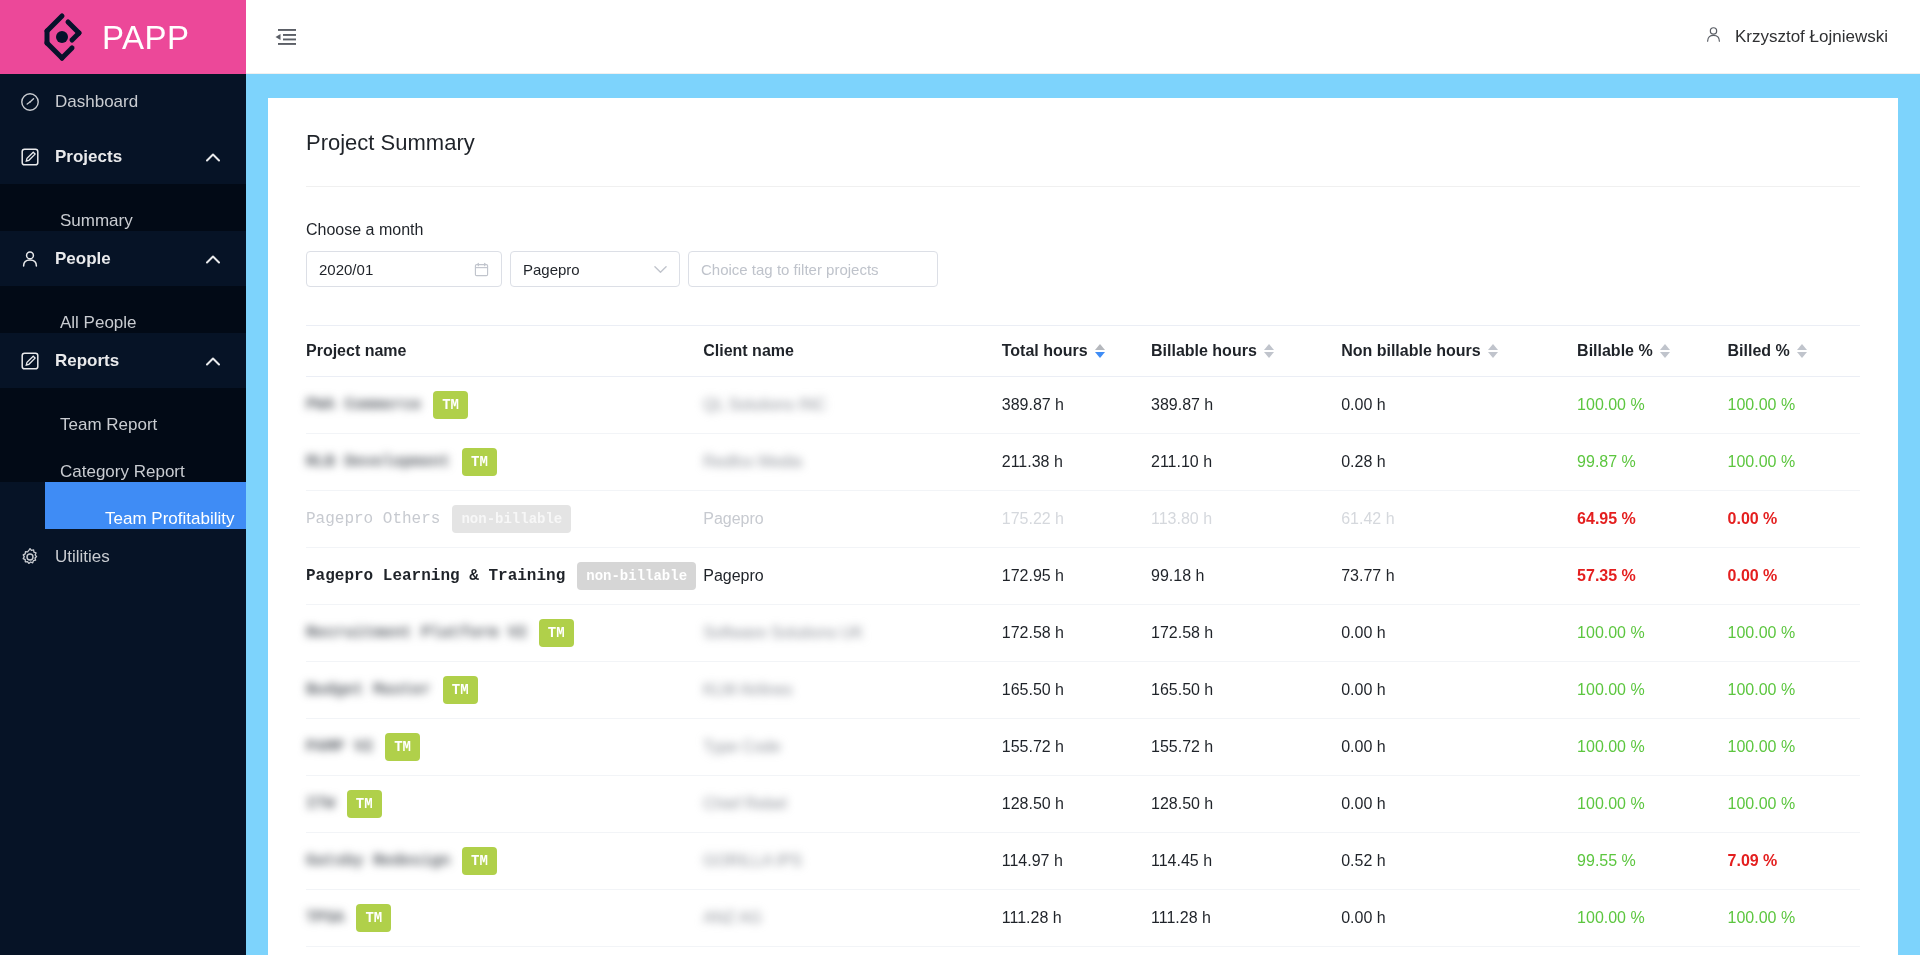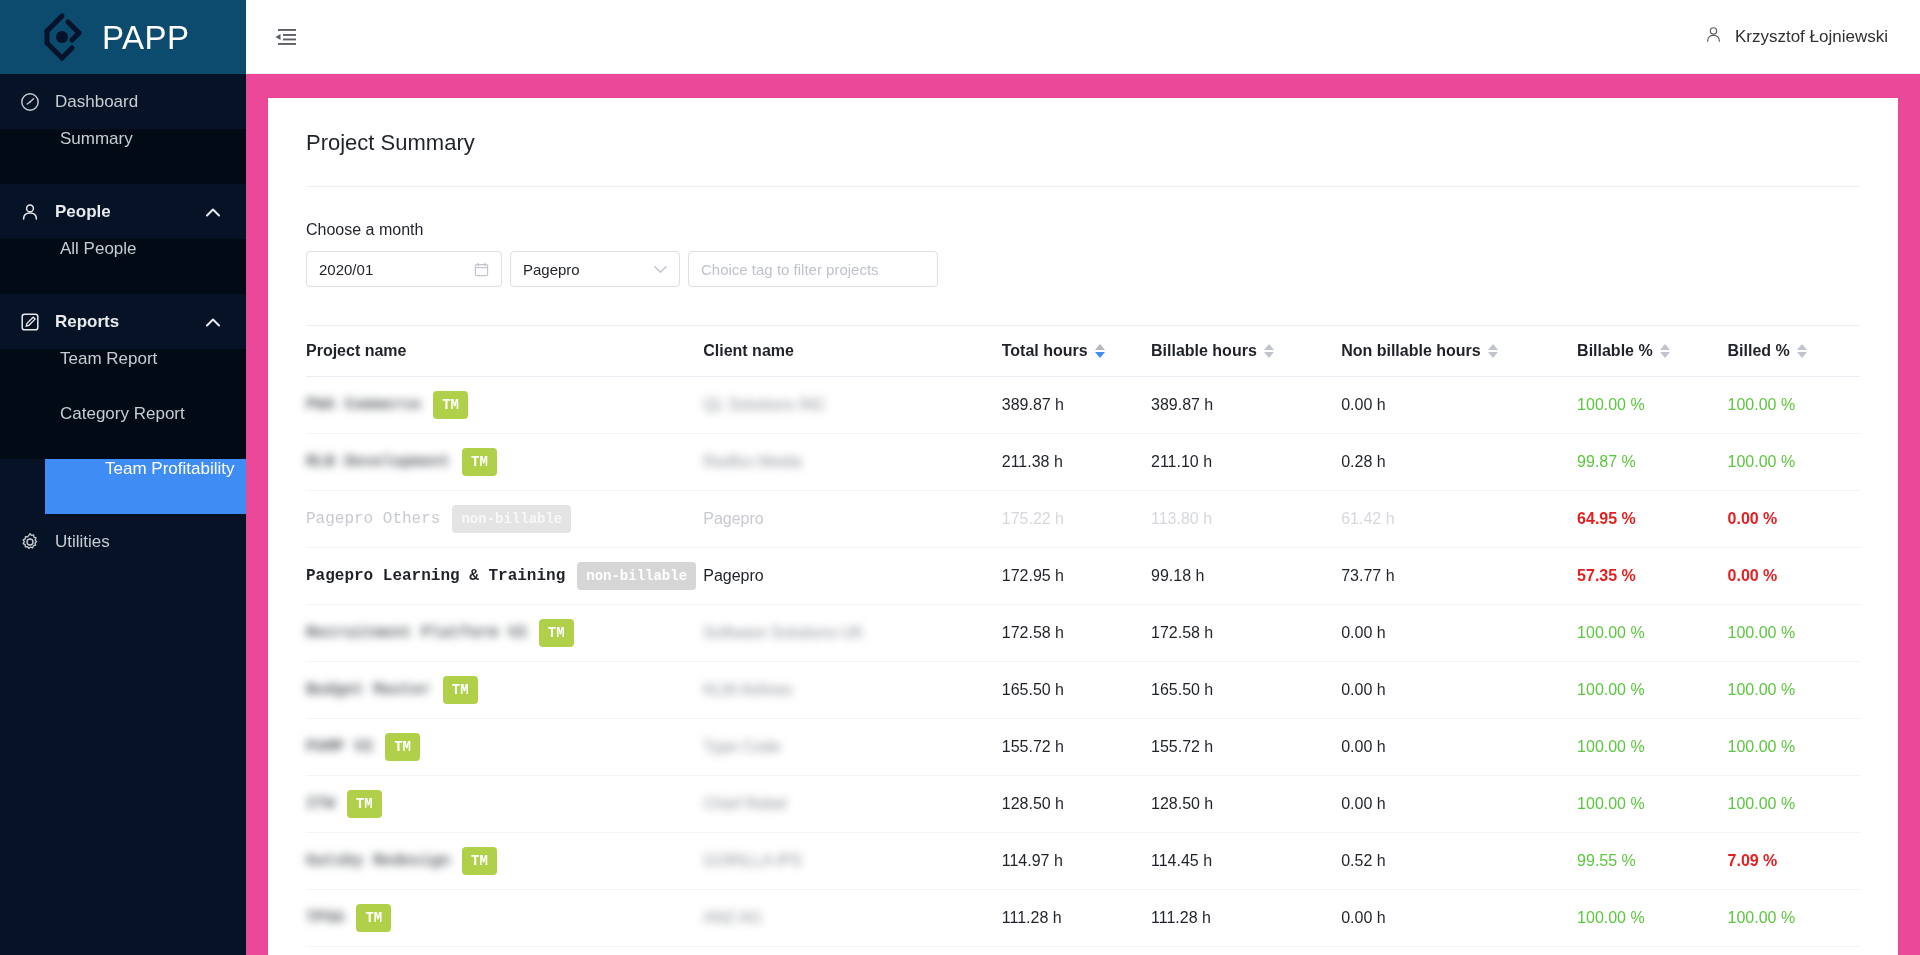--- a/index.html
+++ b/index.html
@@ -13,51 +13,51 @@
 
   
   .sidebar {
     width: 246px; min-width: 246px; height: 955px;
     background: #061326;
     display: flex; flex-direction: column;
     overflow: hidden;
   }
   .logo-area {
     height: 74px; min-height: 74px;
-    background: #0c4a6e;
+    background: #ec4899;
     display: flex; align-items: center;
     padding-left: 38px; gap: 14px;
   }
   .logo-mark { width: 50px; height: 50px; flex: 0 0 50px; display:block; }
   .logo-text {
     color: #ffffff; font-size: 33px; font-weight: 400;
     letter-spacing: 0.5px; line-height: 1;
   }
 
   .nav { flex: 1; overflow: hidden; }
   .nav-item {
     height: 55px; display: flex; align-items: center;
     padding-left: 19px; color: #c9ccd1; font-size: 17px;
     cursor: pointer; position: relative;
   }
   .nav-item .ico { width: 22px; height: 22px; margin-right: 14px; flex:0 0 22px;
                    display:flex; align-items:center; justify-content:center; }
   .nav-item.group { color: #e9eaec; font-weight: 700; }
   .nav-item .caret { margin-left: auto; margin-right: 26px; }
   .nav-sub {
-    height: 55px; display: flex; align-items: flex-start;
+    height: 47px; display: flex; align-items: flex-end;
     padding-left: 60px; color: #c9ccd1; font-size: 17px;
     background: #020a16; cursor: pointer;
   }
   .nav-sub.active { background: #3f8cf5; color: #ffffff; margin-left: 45px; }
 
   
   .main {
     flex: 1; height: 955px; display: flex; flex-direction: column;
-    background: #ec4899; overflow: hidden;
+    background: #7dd3fc; overflow: hidden;
   }
   .topbar {
     height: 74px; min-height: 74px; background: #ffffff;
     display: flex; align-items: center;
     padding: 0 26px 0 26px;
     border-bottom: 1px solid #f0f0f0;
   }
   .fold-btn { width: 26px; height: 26px; cursor: pointer; display:flex; align-items:center; justify-content:center;}
   .topbar-right {
     margin-left: auto; display: flex; align-items: center; gap: 12px;
@@ -168,20 +168,34 @@
       <span class="ico">
         <svg width="20" height="20" viewBox="0 0 20 20">
             <circle cx="10" cy="10" r="8.2" fill="none" stroke="#c9ccd1" stroke-width="1.4"></circle>
             <path d="M10 10 L13.5 6.8" stroke="#c9ccd1" stroke-width="1.4" stroke-linecap="round"></path>
             <path d="M10 10 L7.2 12" stroke="#c9ccd1" stroke-width="1.4" stroke-linecap="round"></path>
           </svg>
       </span>
       <span>Dashboard</span>
     </div>
 
+    <div class="nav-item group">
+      <span class="ico">
+        <svg width="20" height="20" viewBox="0 0 20 20">
+            <rect x="2.2" y="2.2" width="15.6" height="15.6" rx="2.4" fill="none" stroke="#e9eaec" stroke-width="1.5"></rect>
+            <path d="M13.2 5.2 L7 11.4 L6.3 14 L8.9 13.3 L15.1 7.1 Z" fill="none" stroke="#e9eaec" stroke-width="1.3"></path>
+          </svg>
+      </span>
+      <span>Projects</span>
+      <span class="caret">
+        <svg width="14" height="9" viewBox="0 0 14 9">
+            <path d="M1 7.5 L7 1.5 L13 7.5" stroke="#e9eaec" stroke-width="2" fill="none" stroke-linecap="round" stroke-linejoin="round"></path>
+          </svg>
+      </span>
+    </div>
 
     <div class="nav-sub">
       <span>Summary</span>
     </div>
 
     <div class="nav-item group">
       <span class="ico">
         <svg width="20" height="20" viewBox="0 0 20 20">
             <circle cx="10" cy="6.4" r="3.4" fill="none" stroke="#e9eaec" stroke-width="1.5"></circle>
             <path d="M3.6 17 C3.6 12.6 6.6 11 10 11 C13.4 11 16.4 12.6 16.4 17" fill="none" stroke="#e9eaec" stroke-width="1.5" stroke-linecap="round"></path>

